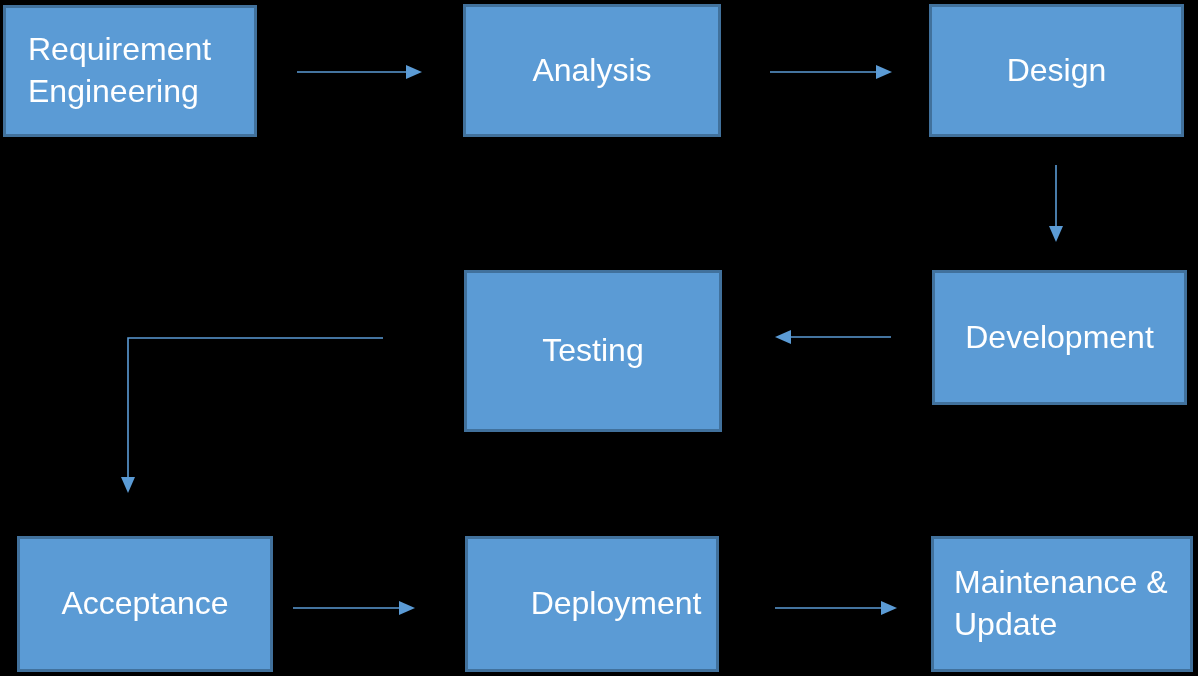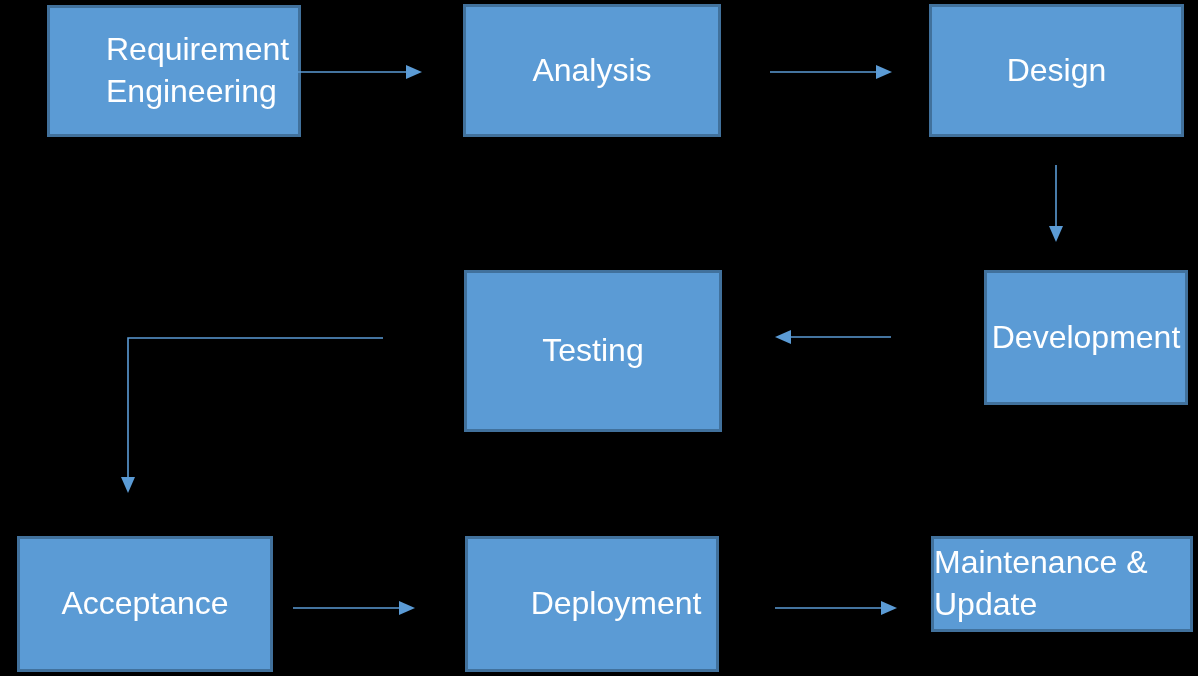--- a/index.html
+++ b/index.html
@@ -26,30 +26,30 @@
     display: flex;
     align-items: center;
     justify-content: center;
     text-align: center;
   }
   .node.left-text {
     justify-content: flex-start;
     text-align: left;
   }
   
-  #node-requirement { left: 3px;   top: 5px;   width: 254px; height: 132px; padding-left: 56px; margin-left: 44px; }
+  #node-requirement { left: 3px;   top: 5px;   width: 254px; height: 132px; padding-left: 22px; }
   #node-analysis    { left: 463px; top: 4px;   width: 258px; height: 133px; }
   #node-design      { left: 929px; top: 4px;   width: 255px; height: 133px; }
   
   #node-testing     { left: 464px; top: 270px; width: 258px; height: 162px; }
-  #node-development { left: 984px; top: 270px; width: 204px; height: 135px; }
+  #node-development { left: 932px; top: 270px; width: 255px; height: 135px; }
   
   #node-acceptance  { left: 1px;   top: 536px; width: 256px; height: 136px; margin-left: 16px; }
   #node-deployment  { left: 465px; top: 536px; width: 254px; height: 136px; padding-left: 48px; }
-  #node-maintenance { left: 931px; top: 536px; width: 262px; height: 96px; }
+  #node-maintenance { left: 931px; top: 536px; width: 262px; height: 136px; padding-left: 20px; }
 
   .connector-layer {
     position: absolute;
     left: 0;
     top: 0;
     width: 1198px;
     height: 676px;
     pointer-events: none;
   }
   .connector-layer line, .connector-layer polyline {

